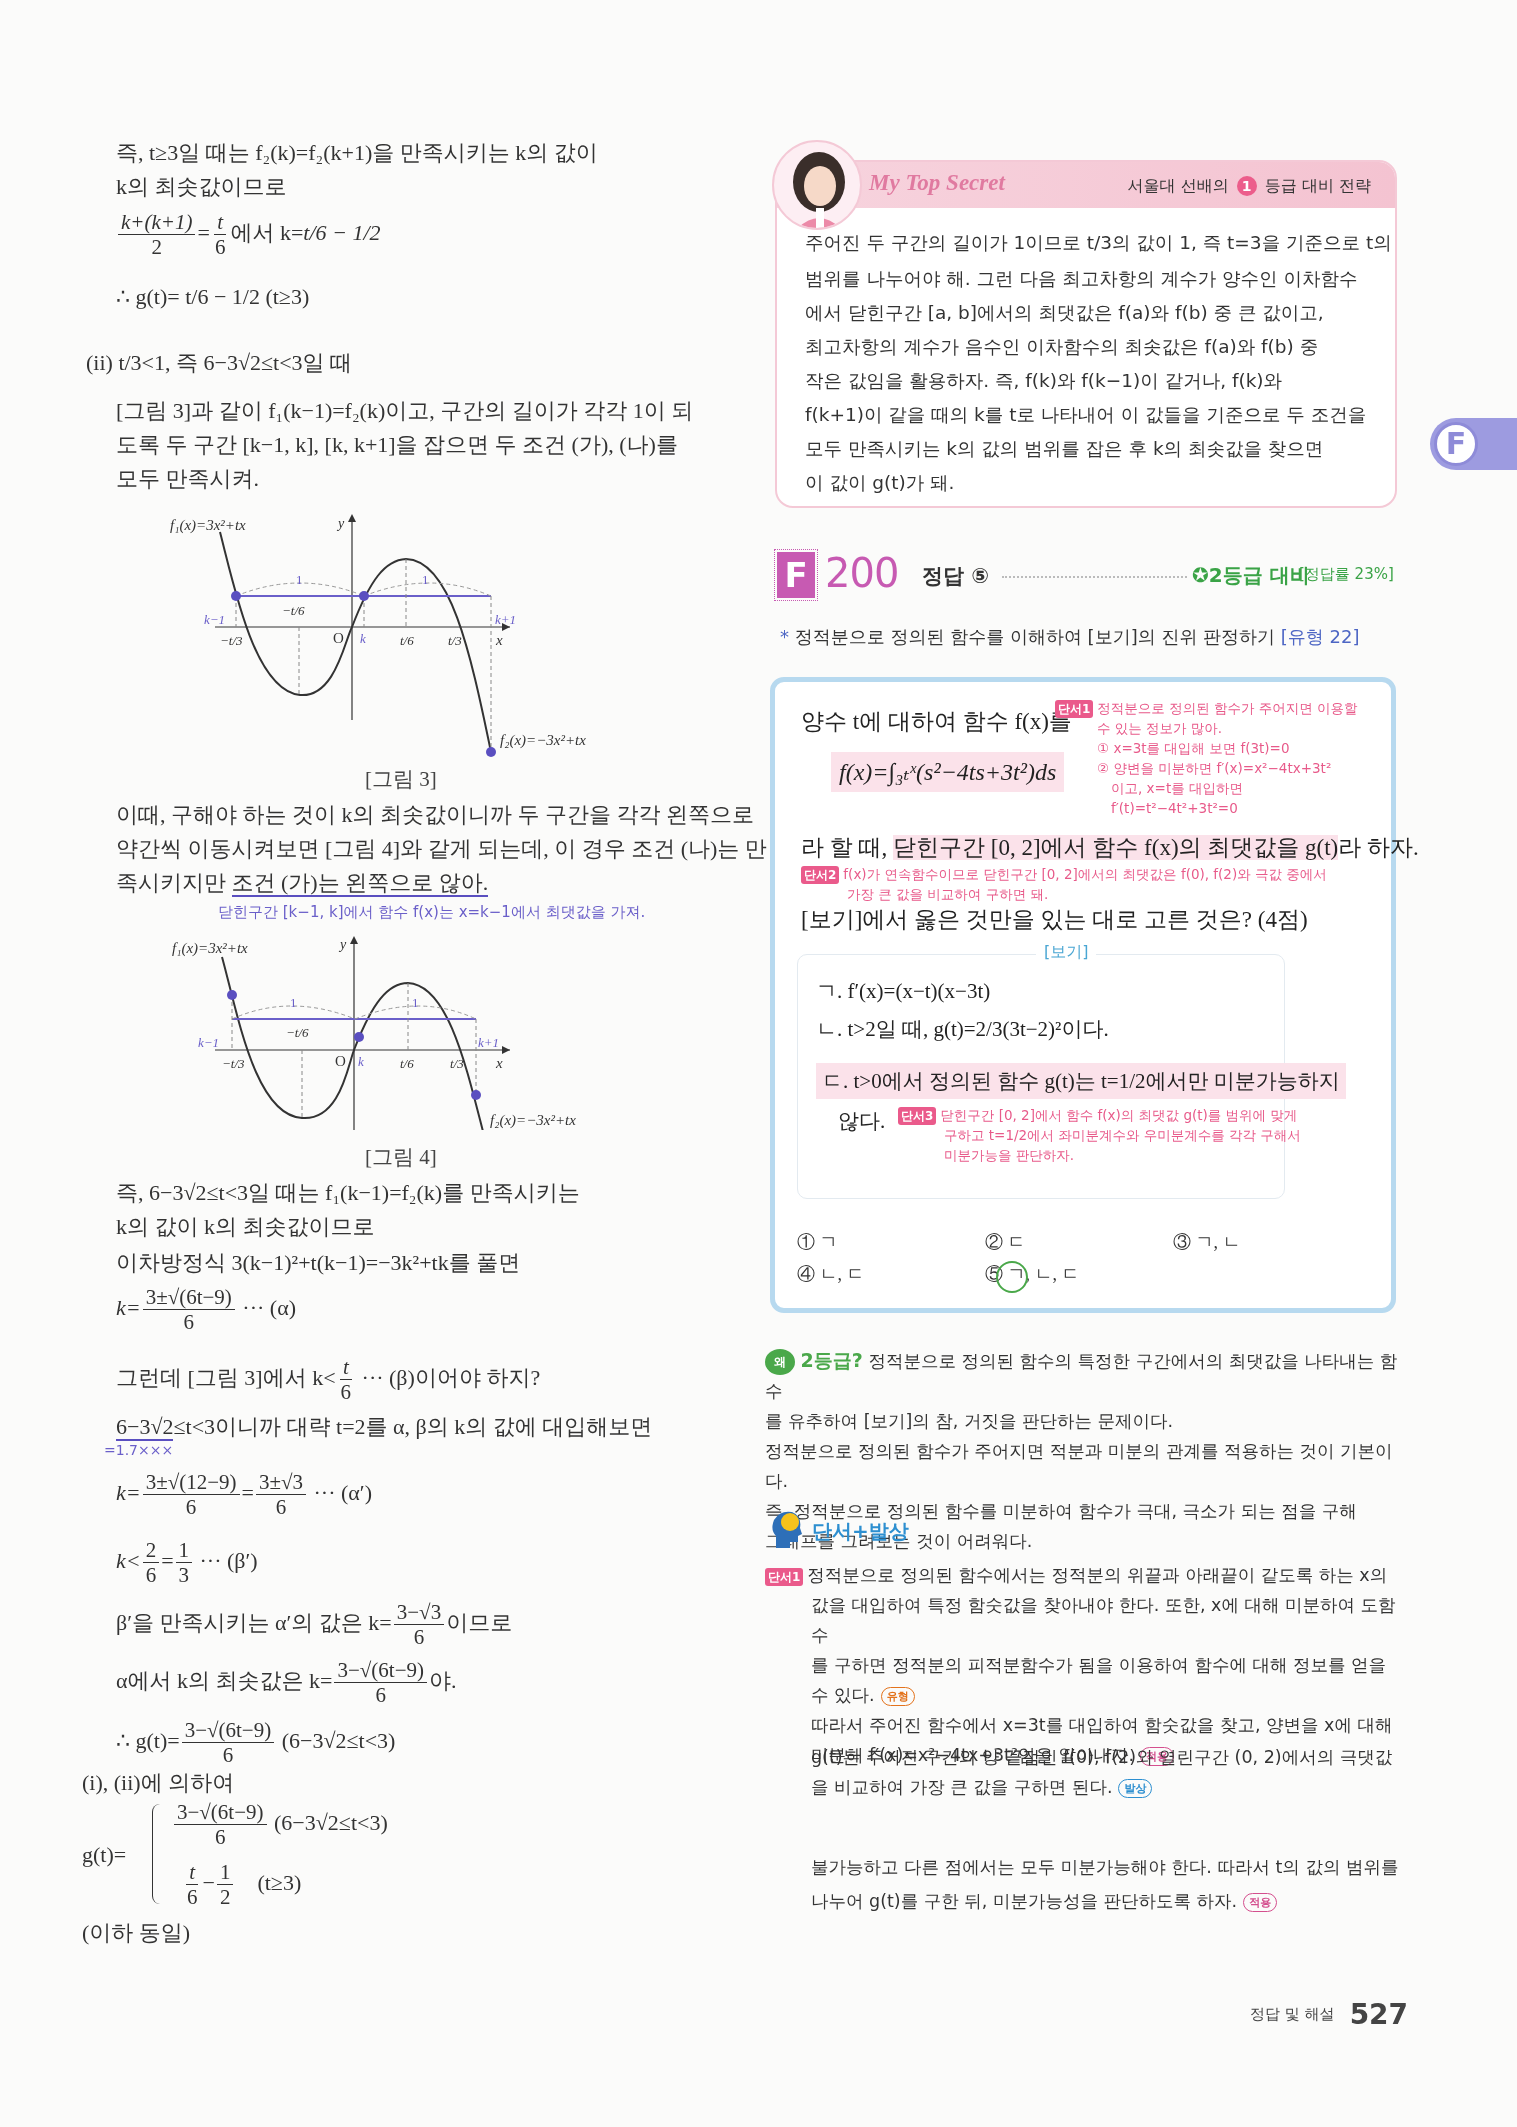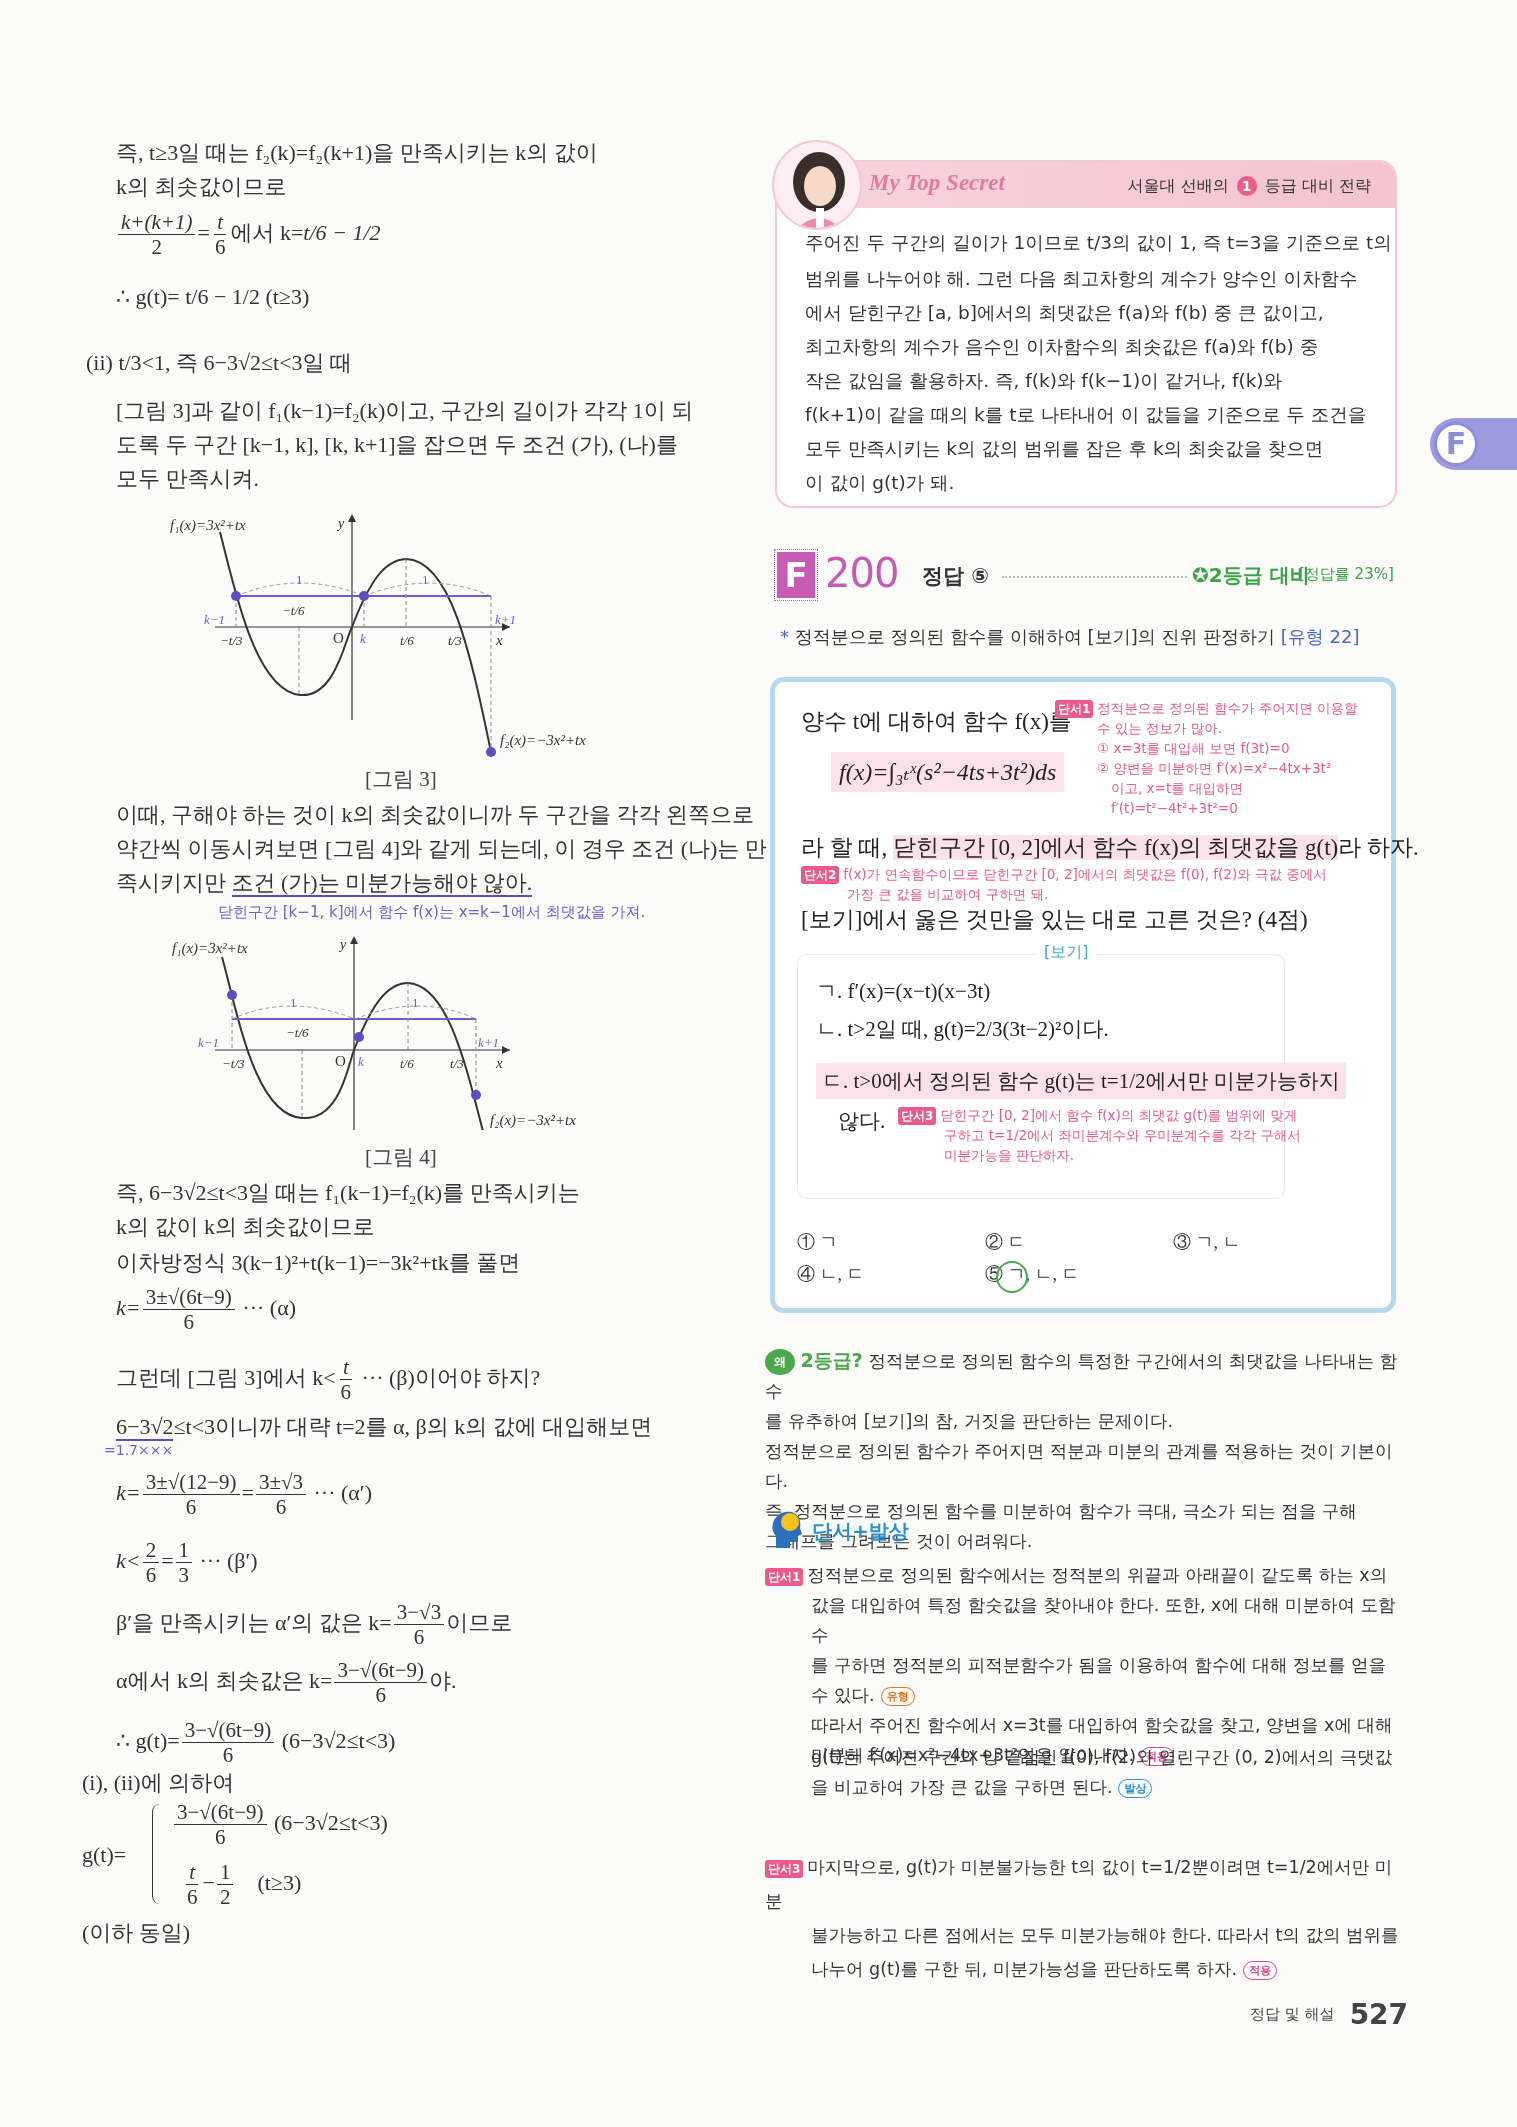--- a/index.html
+++ b/index.html
@@ -122,21 +122,21 @@
     <text x="132" y="115" font-family="Liberation Serif" font-style="italic" font-size="13" fill="#333">−t/6</text>
     <text x="250" y="145" font-family="Liberation Serif" font-style="italic" font-size="13" fill="#333">t/6</text>
     <text x="298" y="145" font-family="Liberation Serif" font-style="italic" font-size="13" fill="#333">t/3</text>
     <text x="350" y="245" font-family="Liberation Serif" font-style="italic" font-size="15" fill="#333">f₂(x)=−3x²+tx</text>
   </svg>
   <div class="caption" style="left:365px;top:765px">[그림 3]</div>
 
   <div class="line" style="left:116px;top:800px">이때, 구해야 하는 것이 k의 최솟값이니까 두 구간을 각각 왼쪽으로</div>
   <div class="line" style="left:116px;top:834px">약간씩 이동시켜보면 [그림 4]와 같게 되는데, 이 경우 조건 (나)는 만</div>
   <div class="line" style="left:116px;top:868px">
-    <span>족시키지만 </span><span class="ul-blue">조건 (가)는 미분가능해야 않아.</span>
+    <span>족시키지만 </span><span class="ul-blue">조건 (가)는 왼쪽으로 않아.</span>
   </div>
   <div class="abs blue-note" style="left:218px;top:903px">닫힌구간 [k−1, k]에서 함수 f(x)는 x=k−1에서 최댓값을 가져.</div>
 
   <svg class="abs" style="left:150px;top:925px" width="520" height="205" viewBox="0 0 520 205">
     <line x1="65" y1="125" x2="360" y2="125" stroke="#333" stroke-width="1.2"></line>
     <polygon points="360,125 352,121 352,129" fill="#333"></polygon>
     <line x1="204" y1="218" x2="204" y2="15" stroke="#333" stroke-width="1.2"></line>
     <polygon points="204,11 200,19 208,19" fill="#333"></polygon>
     <path d="M72,32 C88,90 105,190 152,193 C190,196 198,140 204,125 C222,78 238,58 258,58 C300,60 318,150 336,218" fill="none" stroke="#333" stroke-width="2"></path>
     <line x1="82" y1="94" x2="326" y2="94" stroke="#6a5fc9" stroke-width="2"></line>
@@ -373,21 +373,20 @@
   <span class="indent">따라서 주어진 함수에서 x=3t를 대입하여 함숫값을 찾고, 양변을 x에 대해</span>
   <span class="indent"><span>미분해 f′(x)=x²−4tx+3t²임을 알아내자.</span><span class="stamp pink">적용</span></span>
 </div>
 
 <div class="hint" style="top:1742px">
   <span class="indent">g(t)는 주어진 구간의 양 끝점인 f(0), f(2)와 열린구간 (0, 2)에서의 극댓값</span>
   <span class="indent"><span>을 비교하여 가장 큰 값을 구하면 된다.</span><span class="stamp blue">발상</span></span>
 </div>
 
 <div class="hint" style="top:1850px;line-height:34px">
-  <div><span class="hint-tag">단서3</span><span>마지막으로, g(t)가 미분불가능한 t의 값이 t=1/2뿐이려면 t=1/2에서만 미분</span></div>
   <span class="indent">불가능하고 다른 점에서는 모두 미분가능해야 한다. 따라서 t의 값의 범위를</span>
   <span class="indent"><span>나누어 g(t)를 구한 뒤, 미분가능성을 판단하도록 하자.</span><span class="stamp pink">적용</span></span>
 </div>
 
 <div class="footer">
   <span class="lbl">정답 및 해설</span>
   <span class="pg">527</span>
 </div>
 
 </body></html>

